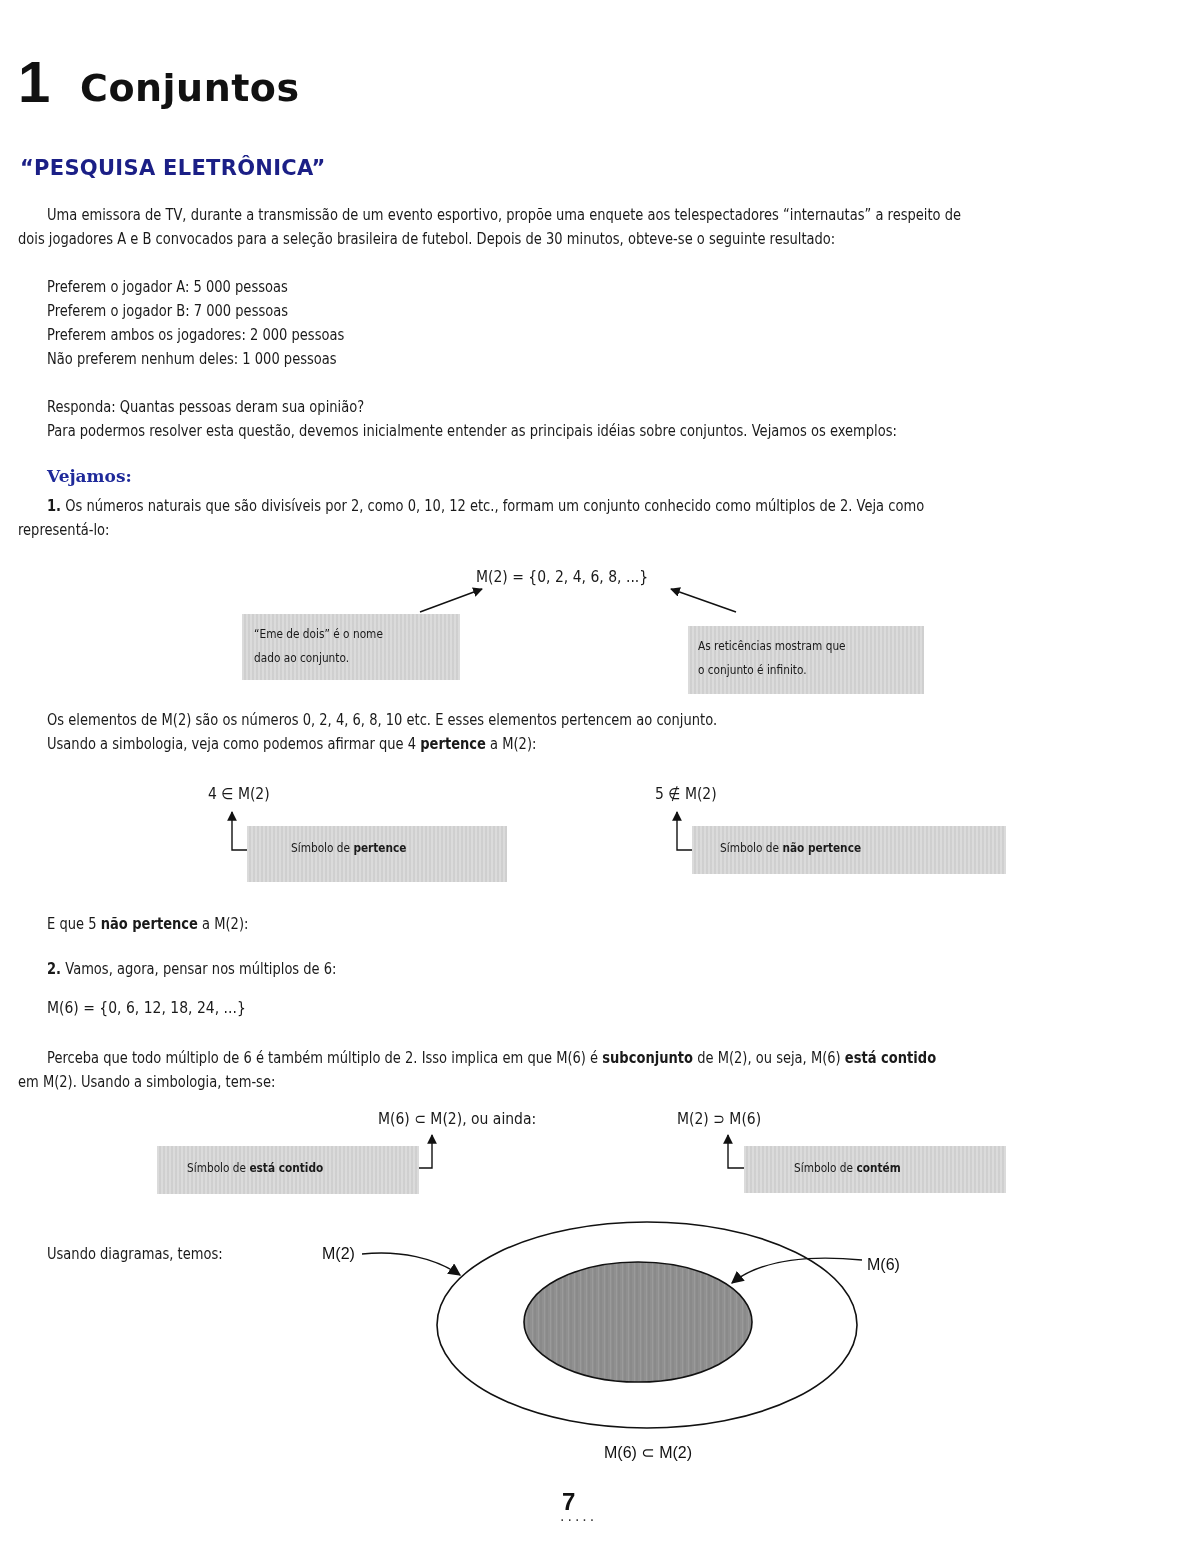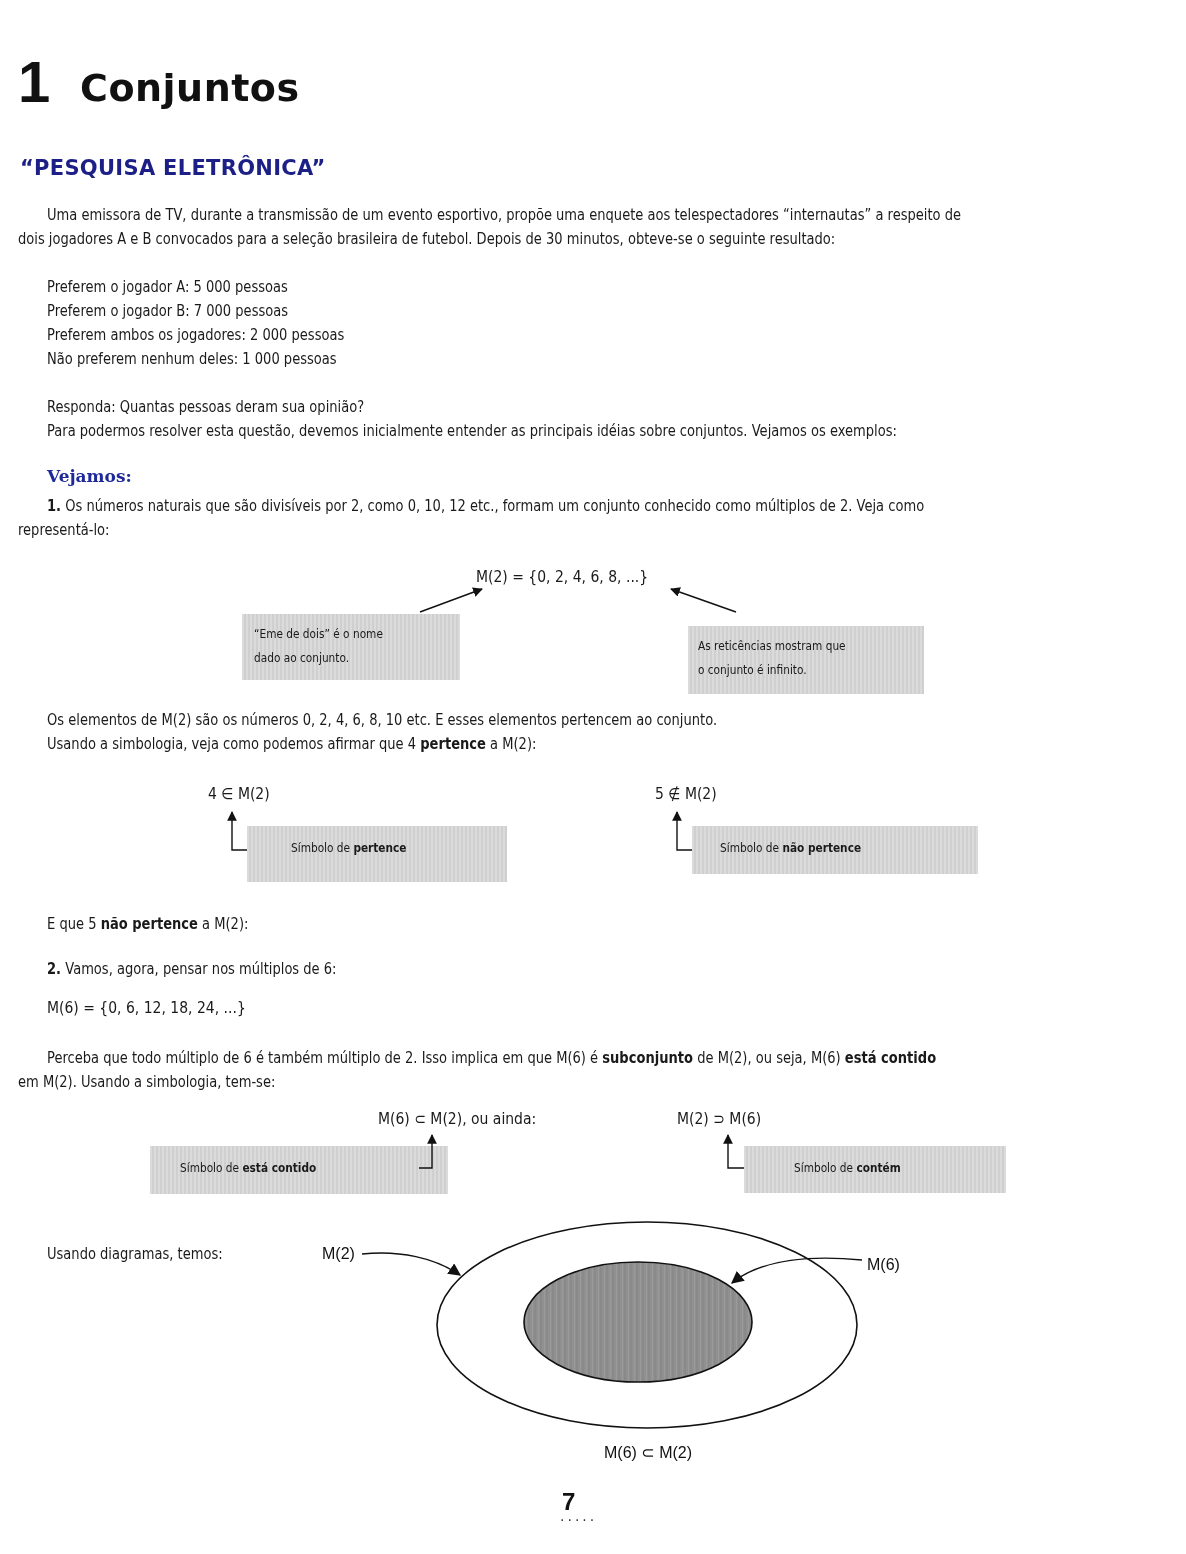--- a/index.html
+++ b/index.html
@@ -93,40 +93,40 @@
 <div class="abs para" style="left:47px; top:732px;">
   <span>Usando a simbologia, veja como podemos afirmar que 4 </span><b>pertence</b><span> a M(2):</span>
 </div>
 
 <div class="abs math" style="left:208px; top:785px;">4 ∈ M(2)</div>
 <div class="abs callout" style="left:247px; top:826px; width:260px; height:56px; padding:10px 0 0 44px;">
   <div class="inner"><span>Símbolo de </span><b>pertence</b></div>
 </div>
 
 <div class="abs math" style="left:655px; top:785px;">5 ∉ M(2)</div>
-<div class="abs callout" style="left:692px; top:826px; width:286px; height:48px; padding:10px 0 0 28px;">
+<div class="abs callout" style="left:692px; top:826px; width:314px; height:48px; padding:10px 0 0 28px;">
   <div class="inner"><span>Símbolo de </span><b>não pertence</b></div>
 </div>
 
 <div class="abs para" style="left:47px; top:912px;">
   <span>E que 5 </span><b>não pertence</b><span> a M(2):</span>
 </div>
 
 <div class="abs para" style="left:47px; top:957px;">
   <b>2.</b><span> Vamos, agora, pensar nos múltiplos de 6:</span>
 </div>
 <div class="abs math" style="left:47px; top:999px;">M(6) = {0, 6, 12, 18, 24, ...}</div>
 
 <div class="abs para" style="left:47px; top:1046px;">
   <span>Perceba que todo múltiplo de 6 é também múltiplo de 2. Isso implica em que M(6) é </span><b>subconjunto</b><span> de M(2), ou seja, M(6) </span><b>está contido</b>
 </div>
 <div class="abs para" style="left:18px; top:1070px;">em M(2). Usando a simbologia, tem-se:</div>
 
 <div class="abs math" style="left:378px; top:1110px;">M(6) ⊂ M(2), ou ainda:</div>
-<div class="abs callout" style="left:150px; top:1146px; width:298px; height:48px; padding:10px 0 0 30px;">
+<div class="abs callout" style="left:157px; top:1146px; width:262px; height:48px; padding:10px 0 0 30px;">
   <div class="inner"><span>Símbolo de </span><b>está contido</b></div>
 </div>
 
 <div class="abs math" style="left:677px; top:1110px;">M(2) ⊃ M(6)</div>
 <div class="abs callout" style="left:744px; top:1146px; width:262px; height:47px; padding:10px 0 12px 50px;">
   <div class="inner"><span>Símbolo de </span><b>contém</b></div>
 </div>
 
 <div class="abs para" style="left:47px; top:1242px;">Usando diagramas, temos:</div>
 

